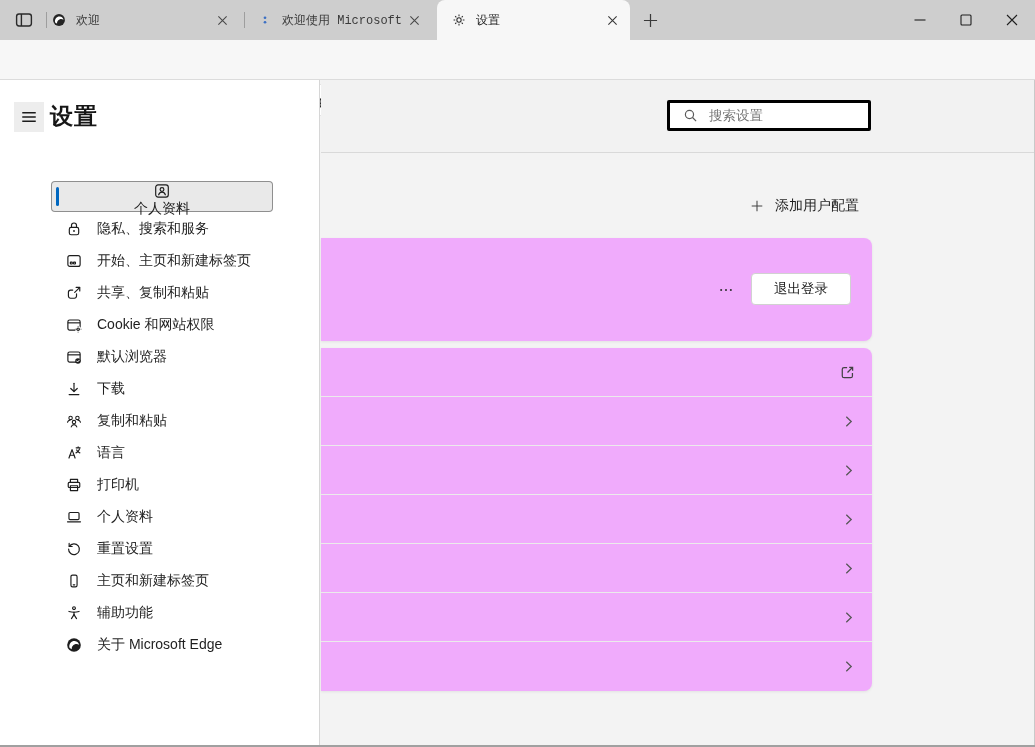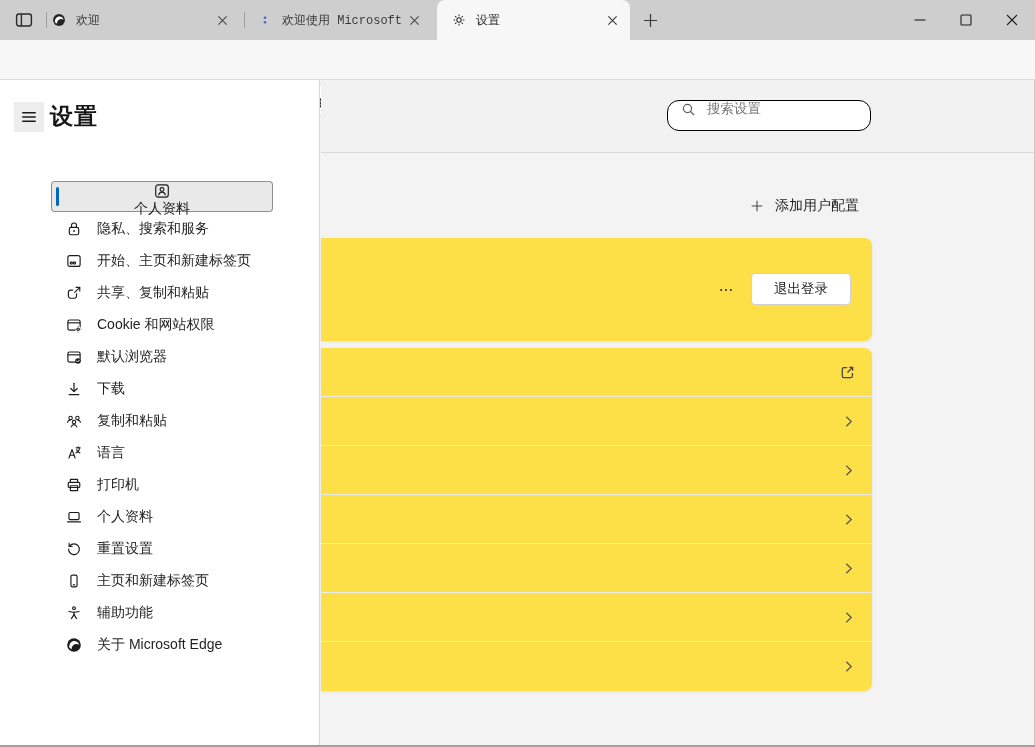--- a/index.html
+++ b/index.html
@@ -42,27 +42,27 @@
   .sb-item{position:relative;height:29px;margin-bottom:3px;display:flex;align-items:center;
     border-radius:3px;font-size:14px;color:#1f1f1f;}
   .sb-item .ico{width:18px;height:18px;margin:0 14px 0 13px;flex:none;}
   .sb-item.selected{background:#e9e9e9;box-shadow:0 0 0 1px #8f8f8f, 0 0 0 2px #ffffff;flex-direction:column;}
   .sb-item.selected::before{content:"";position:absolute;left:4px;top:5px;bottom:5px;width:3px;
     background:#0067c0;border-radius:2px;}
   
   .settings-header{position:absolute;left:321px;top:80px;width:714px;height:73px;background:#f2f2f2;
     border-bottom:1px solid #d9d9d9;}
   .search-box{position:absolute;top:20px;right:164px;width:204px;height:31px;background:#ffffff;
-    border:1px solid #000000;border-radius:12px;display:flex;align-items:flex-start;}
+    border:3px solid #000000;border-radius:2px;display:flex;align-items:center;}
   .search-box input{border:none;outline:none;flex:1;font:13.5px "Liberation Sans","DejaVu Sans",sans-serif;
     color:#333;background:transparent;margin-left:10px;width:120px;}
   .search-box input::placeholder{color:#767676;opacity:1;}
   .add-profile{position:absolute;left:749px;top:190px;height:32px;display:flex;align-items:center;gap:10px;
     font-size:14px;color:#1f1f1f;z-index:2;}
-  .card{position:absolute;left:321px;background:#fde047;border-radius:0 8px 8px 0;
+  .card{position:absolute;left:321px;background:#f0abfc;border-radius:0 8px 8px 0;
     box-shadow:0 1px 3px rgba(0,0,0,.07);}
   .profile-card{top:238px;width:551px;height:103px;}
   .more-btn{position:absolute;left:390px;top:37px;width:30px;height:30px;border-radius:4px;}
   .signout-btn{position:absolute;left:430px;top:35px;width:100px;height:32px;background:#ffffff;
     border:1px solid #d1d1d1;border-radius:4px;font:13.5px "Liberation Sans","DejaVu Sans",sans-serif;
     color:#1b1b1b;display:flex;align-items:center;justify-content:center;}
   .list-card{top:348px;width:551px;height:343px;overflow:hidden;}
   .list-row{height:49px;border-bottom:1px solid #ebebeb;display:flex;align-items:center;
     justify-content:flex-end;padding-right:15px;}
   .list-row:last-child{border-bottom:none;}

